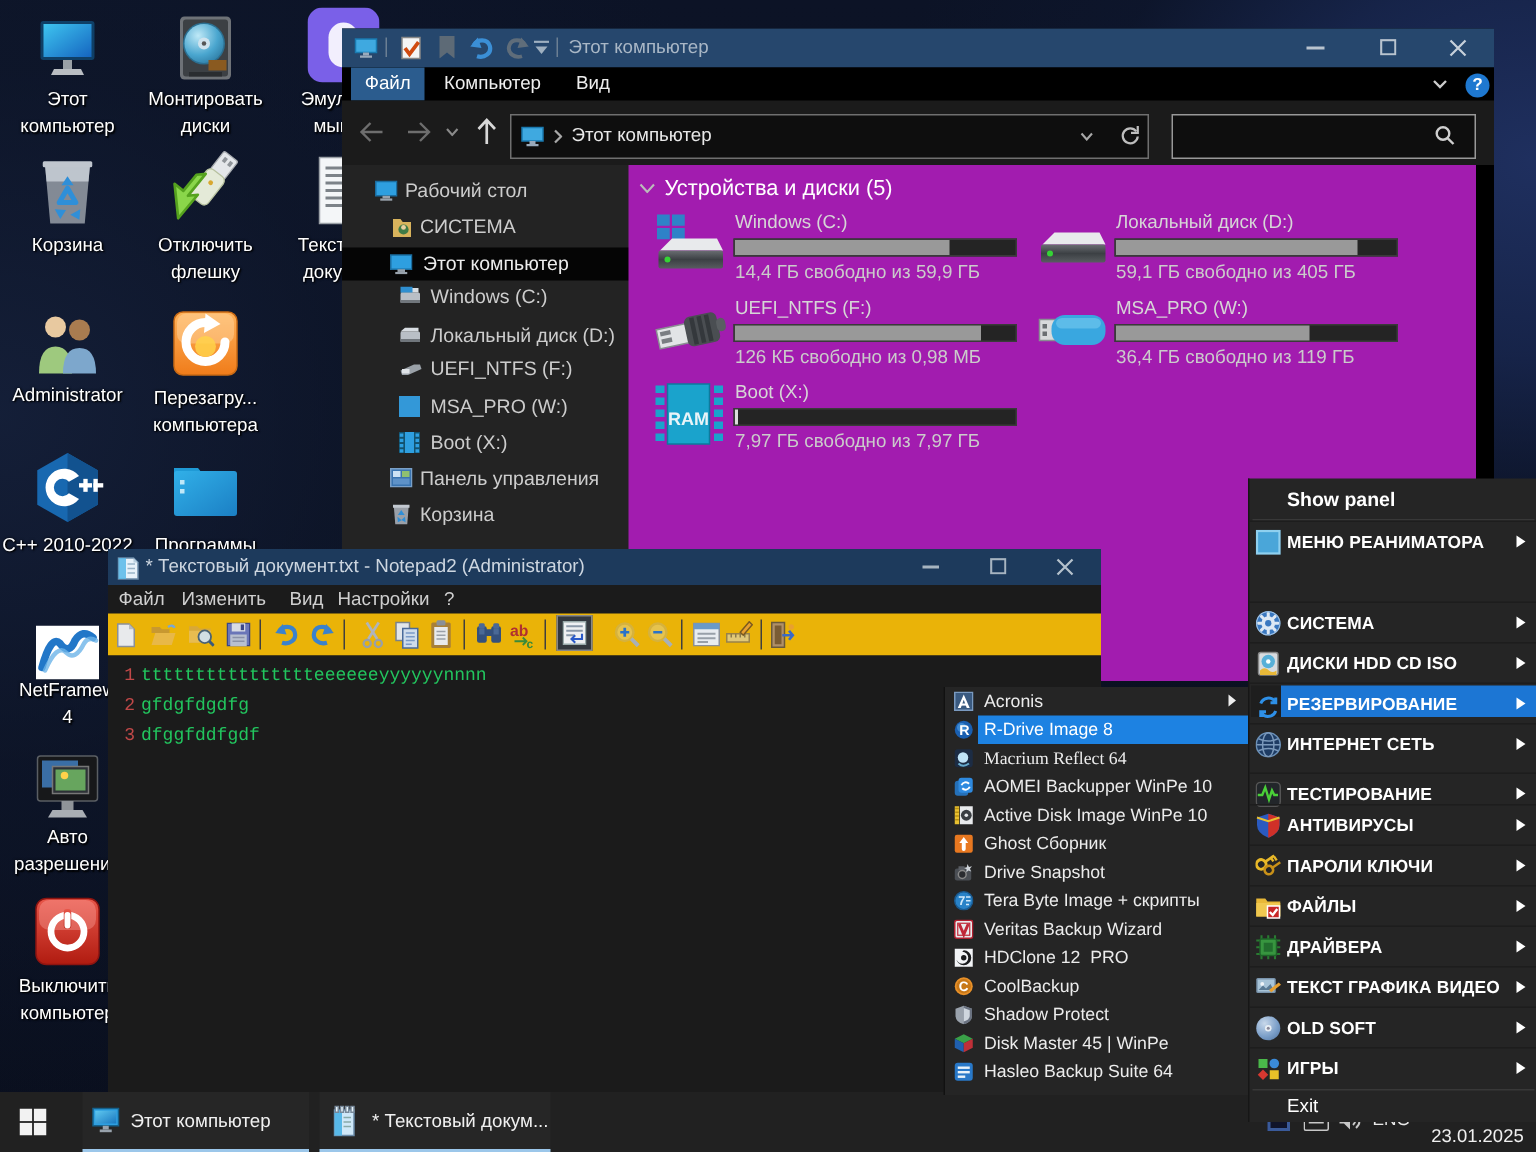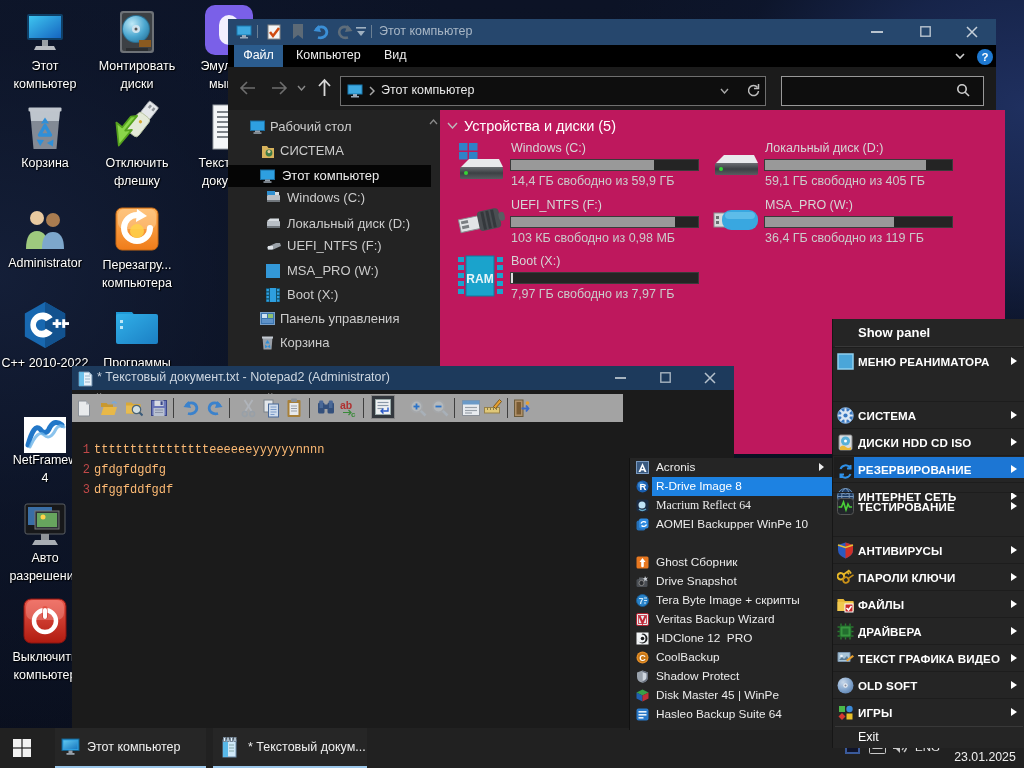--- a/index.html
+++ b/index.html
@@ -394,21 +394,21 @@
           <path d="M6.5 5 l2.3 3.4 h-4.6 z"></path>
           <path d="M4 9.5 l2.8 2.3 -2.6 1.4 z"></path>
           <path d="M9 9.5 l0.4 3.7 -2.9 -1.5 z"></path>
         </g>
       </svg>
  <div class="titem" style="left:52px;top:225px;">Корзина</div>
  <svg class="abs" style="left:201px;top:9px;" width="9" height="6" viewBox="0 0 9 6">
         <path d="M1 5 l3.5 -4 l3.5 4" stroke="#8a8a8a" stroke-width="1.3" fill="none"></path>
       </svg>
 </div>
-<div class="abs" style="left:212px;top:91px;width:565px;height:344px;background:#be185d;" id="files">
+<div class="abs" style="left:191px;top:91px;width:565px;height:344px;background:#a21caf;" id="files">
  <svg class="abs" style="left:7px;top:12px;" width="11" height="7" viewBox="0 0 11 7">
         <path d="M1 1 l4.5 5 l4.5 -5" stroke="#bbb" stroke-width="1.4" fill="none"></path>
       </svg>
  <div class="abs" style="left:24px;top:8px;color:#fff;font-size:14.5px;">Устройства и диски (5)</div>
 
  <svg class="abs" style="left:17px;top:32px;" width="47" height="42" viewBox="0 0 47 42">
   <g fill="#2e82c8">
           <rect x="2" y="1" width="8.5" height="7.5"></rect>
           <rect x="12" y="1" width="8.5" height="7.5"></rect>
           <rect x="2" y="10" width="8.5" height="7.5"></rect>
@@ -460,21 +460,21 @@
             <rect x="30" y="7" width="3" height="18"></rect>
             <rect x="35" y="7" width="3" height="18"></rect>
           </g>
    <rect x="42" y="11" width="6" height="9" rx="3" fill="#5a5e62"></rect>
   </g>
  </svg>
  <div class="drv" style="left:71px;top:88px;">UEFI_NTFS (F:)</div>
  <div class="abs" style="left:70px;top:106px;width:189px;height:12px;background:#242424;border:1px solid #3a3a3a;box-sizing:border-box;">
         <div style="width:164px;height:10px;background:#999;"></div>
       </div>
- <div class="drv" style="left:71px;top:121px;color:#cbcbcb;">103 КБ свободно из 0,98 МБ</div>
+ <div class="drv" style="left:71px;top:121px;color:#cbcbcb;">126 КБ свободно из 0,98 МБ</div>
 
  <svg class="abs" style="left:272px;top:95px;" width="50" height="30" viewBox="0 0 50 30">
   <rect x="2" y="8" width="12" height="14" fill="#d8dadc" stroke="#8a8e92"></rect>
   <rect x="4" y="11" width="3" height="3" fill="#6a6e72"></rect>
         <rect x="4" y="16" width="3" height="3" fill="#6a6e72"></rect>
   <rect x="10" y="5" width="36" height="20" rx="9" fill="#39a7e0"></rect>
   <rect x="13" y="7" width="30" height="7" rx="4" fill="#6cc4ec" opacity="0.7"></rect>
  </svg>
  <div class="drv" style="left:325px;top:88px;">MSA_PRO (W:)</div>
  <div class="abs" style="left:324px;top:106px;width:189px;height:12px;background:#242424;border:1px solid #3a3a3a;box-sizing:border-box;">
@@ -528,21 +528,21 @@
         <path d="M1 1 L11 11 M11 1 L1 11" stroke="#b5c1cc" stroke-width="1.5"></path>
       </svg>
  </div>
  <div class="abs" style="left:0;top:24px;width:662px;height:19px;background:#1b1b1b;color:#cfcfcf;font-size:12.5px;">
   <span class="abs" style="left:7px;top:2px;">Файл</span>
   <span class="abs" style="left:49px;top:2px;">Изменить</span>
   <span class="abs" style="left:121px;top:2px;">Вид</span>
   <span class="abs" style="left:153px;top:2px;">Настройки</span>
   <span class="abs" style="left:224px;top:2px;">?</span>
  </div>
- <div class="abs" style="left:0;top:28px;width:551px;height:28px;background:#a3a3a3;" id="nptools">
+ <div class="abs" style="left:0;top:43px;width:662px;height:28px;background:#eab308;" id="nptools">
   <svg class="abs" style="left:5px;top:6px;" width="14" height="17" viewBox="0 0 14 17">
         <path d="M1.5 1 h7.5 l3.5 3.5 v11.5 h-11 z" fill="#e8eaec" stroke="#8a9098"></path>
         <path d="M9 1 l3.5 3.5 h-3.5 z" fill="#b8bcc2"></path>
       </svg>
   <svg class="abs" style="left:28px;top:7px;" width="18" height="15" viewBox="0 0 18 15">
         <path d="M1 2 h5.5 l1.5 1.5 h5 v2.5 h-12 z" fill="#c89830"></path>
         <path d="M1 14 l2.5 -8 h13.5 l-2.5 8 z" fill="#e8b848"></path>
         <path d="M12 2 q3 -2 4.5 0.5" stroke="#78a8d8" fill="none" stroke-width="1.6"></path>
       </svg>
   <svg class="abs" style="left:53px;top:6px;" width="18" height="17" viewBox="0 0 18 17">
@@ -664,21 +664,21 @@
   <div class="abs" style="left:435px;top:4px;width:1px;height:20px;background:#3f3f3f;"></div>
   <svg class="abs" style="left:441px;top:5px;" width="17" height="19" viewBox="0 0 17 19">
         <rect x="1.5" y="1" width="8.5" height="16.5" fill="#b09068" stroke="#6a5a3a"></rect>
         <rect x="3.5" y="3" width="4.5" height="12.5" fill="#7a5c34"></rect>
         <path d="M8.5 9.5 h7 m-2.5 -3 l2.5 3 l-2.5 3" stroke="#3a6ac8" stroke-width="1.8" fill="none"></path>
         <circle cx="14.5" cy="4" r="1.8" fill="#e8a030"></circle>
       </svg>
  </div>
  <div class="abs" style="left:0;top:71px;width:662px;height:291px;background:#1b1b1b;font-family:'Liberation Mono',monospace;font-size:12px;line-height:20px;">
   <div class="abs" style="left:9px;top:3px;color:#c04848;text-align:right;width:9px;">1<br>2<br>3</div>
-  <div class="abs" style="left:22px;top:3px;color:#fdba74;white-space:pre;">tttttttttttttttteeeeeeyyyyyynnnn
+  <div class="abs" style="left:22px;top:3px;color:#22c55e;white-space:pre;">tttttttttttttttteeeeeeyyyyyynnnn
 gfdgfdgdfg
 dfggfddfgdf</div>
  </div>
 </div>
 
 <div id="tbar">
  <svg class="abs" style="left:13px;top:11px;" width="18" height="18" viewBox="0 0 18 18">
   <g fill="#f2f2f2">
         <rect x="0" y="0" width="8.4" height="8.4"></rect>
         <rect x="9.6" y="0" width="8.4" height="8.4"></rect>
@@ -768,20 +768,35 @@
   <span class="txt">Macrium Reflect 64</span>
  </div>
  <div class="sitem" style="top:57px;">
   <svg class="sicon" viewBox="0 0 13 13">
         <rect x="0.5" y="2.5" width="9" height="10" rx="2" fill="#2570b8"></rect>
         <rect x="3" y="0.5" width="9.5" height="10" rx="2" fill="#2e8ae0"></rect>
         <path d="M5 5.5 a3 3 0 0 1 5 -1 m0.5 2 a3 3 0 0 1 -5 1" stroke="#fff" fill="none" stroke-width="1.3"></path>
       </svg>
   <span class="txt">AOMEI Backupper WinPe 10</span>
  </div>
+ <div class="sitem" style="top:76px;">
+  <svg class="sicon" viewBox="0 0 13 13">
+        <rect x="0.5" y="0.5" width="3" height="12" fill="#e8c030"></rect>
+        <g fill="#b89010">
+          <rect x="0.8" y="1.5" width="2.4" height="1"></rect>
+          <rect x="0.8" y="4" width="2.4" height="1"></rect>
+          <rect x="0.8" y="6.5" width="2.4" height="1"></rect>
+          <rect x="0.8" y="9" width="2.4" height="1"></rect>
+        </g>
+        <path d="M4 0.5 h8.5 v12 h-8.5 z" fill="#e8eaec"></path>
+        <circle cx="8.2" cy="6.5" r="3.6" fill="#3a3e42"></circle>
+        <circle cx="8.2" cy="6.5" r="1.2" fill="#e8eaec"></circle>
+      </svg>
+  <span class="txt">Active Disk Image WinPe 10</span>
+ </div>
  <div class="sitem" style="top:95px;">
   <svg class="sicon" viewBox="0 0 13 13">
         <rect x="0.5" y="0.5" width="12" height="12" rx="1.5" fill="#e87820"></rect>
         <path d="M6.5 2 L9.5 6 H7.8 V10 a1.3 1.3 0 0 1 -2.6 0 V6 H3.5 Z" fill="#fff"></path>
       </svg>
   <span class="txt">Ghost Сборник</span>
  </div>
  <div class="sitem" style="top:114px;">
   <svg class="sicon" viewBox="0 0 13 13">
         <rect x="0.5" y="4" width="11" height="8" rx="1.5" fill="#4a4e54"></rect>
@@ -904,21 +919,21 @@
  <div class="pitem" style="top:162.7px;">
   <svg class="picon" viewBox="0 0 17 17">
         <circle cx="8.5" cy="8.5" r="8" fill="#1e3c64" stroke="#6a90b8"></circle>
         <ellipse cx="8.5" cy="8.5" rx="3.8" ry="8" fill="none" stroke="#7a98ba" stroke-width="1"></ellipse>
         <line x1="0.5" y1="8.5" x2="16.5" y2="8.5" stroke="#7a98ba" stroke-width="1"></line>
         <path d="M2 4.5 q6.5 3 13 0 M2 12.5 q6.5 -3 13 0" fill="none" stroke="#7a98ba" stroke-width="1"></path>
       </svg>
   <span class="txt">ИНТЕРНЕТ СЕТЬ</span>
       <span class="parr"></span>
     </div>
- <div class="pitem" style="top:173px;">
+ <div class="pitem" style="top:196px;">
   <svg class="picon" viewBox="0 0 17 17">
         <rect x="0.5" y="0.5" width="16" height="16" rx="3" fill="#22262a" stroke="#555"></rect>
         <path d="M1.5 9 h3 l2 -5 l2.5 8 l2 -6 l1.5 3 h2.5" fill="none" stroke="#4ad038" stroke-width="1.6"></path>
       </svg>
   <span class="txt">ТЕСТИРОВАНИЕ</span>
       <span class="parr"></span>
     </div>
  <div class="pitem" style="top:216.8px;">
   <svg class="picon" viewBox="0 0 17 17">
         <path d="M8.5 0.5 L16 3 V8 Q16 13.5 8.5 16.5 Q1 13.5 1 8 V3 Z" fill="#2a5ac0"></path>

